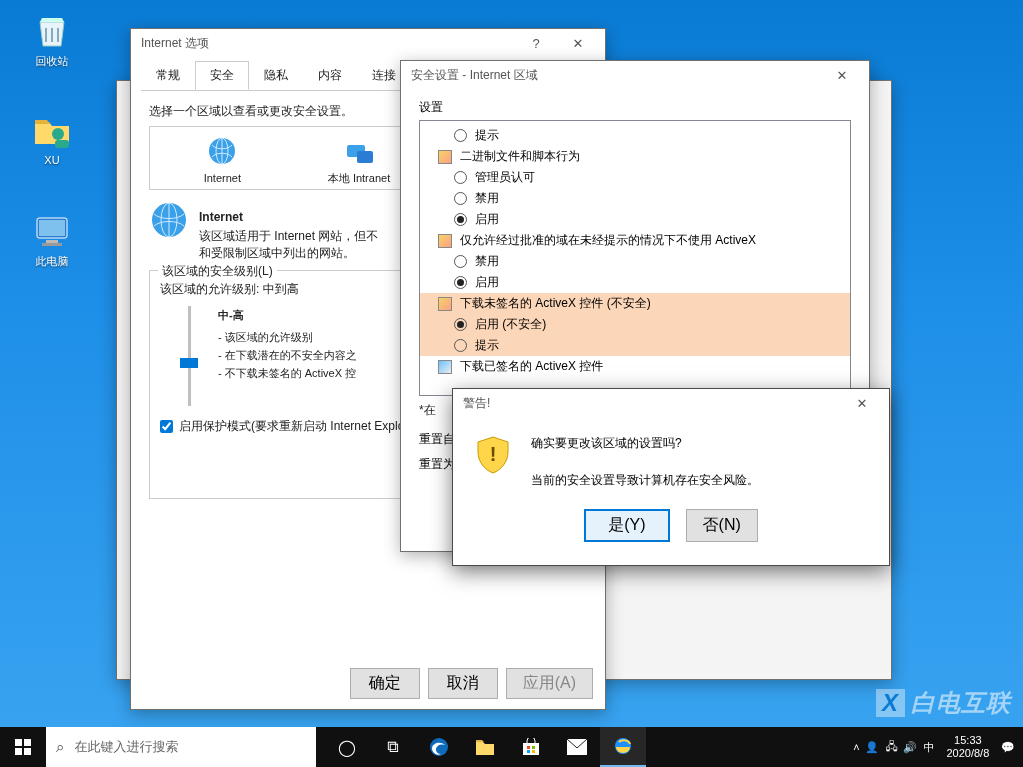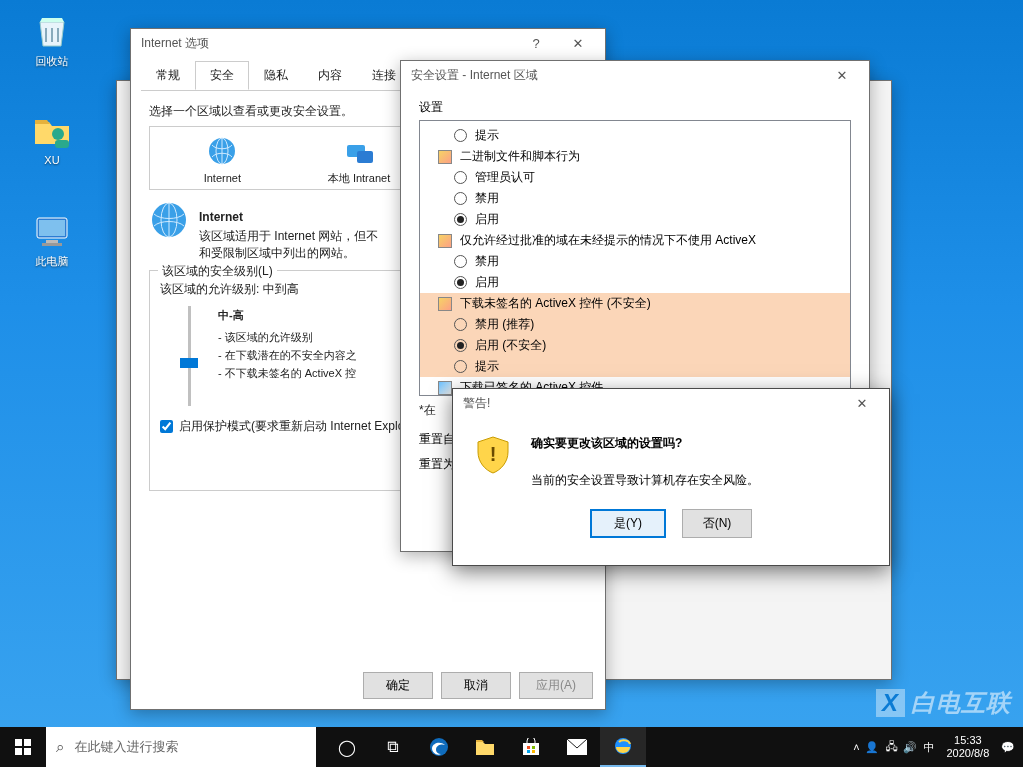--- a/index.html
+++ b/index.html
@@ -32,21 +32,21 @@
 .fieldset { border: 1px solid #ccc; padding: 10px; margin-top: 8px; position: relative; }
 .fieldset .legend { position: absolute; top: -8px; left: 8px; background: #fff; padding: 0 4px; font-size: 12px; }
 .slider-row { display: flex; margin-top: 8px; }
 .slider-track { width: 30px; height: 100px; position: relative; margin: 0 14px; }
 .slider-track::before { content:""; position:absolute; left: 14px; top:0; bottom:0; width:3px; background:#c0c0c0; }
 .slider-thumb { position:absolute; left:6px; top:52px; width:18px; height:10px; background:#0078d7; }
 .slider-desc { font-size: 11px; line-height: 18px; }
 .slider-desc .lvl { font-weight: bold; margin-bottom: 4px; }
 .check-row { display:flex; align-items:flex-start; margin-top:12px; font-size:12px; }
 .check-row input { margin: 2px 6px 0 0; accent-color:#0078d7; }
-.btn { border: 1px solid #adadad; background: #e1e1e1; font-size: 12px; padding: 4px 16px; min-width: 70px; text-align: center; cursor: default; }
+.btn { border: 1px solid #adadad; background: #e1e1e1; font-size: 16px; padding: 4px 16px; min-width: 70px; text-align: center; cursor: default; }
 .btn.disabled { color:#888; }
 .ie-opt .btm { position:absolute; bottom:10px; right:12px; display:flex; gap:8px; }
 
 
 .sec { left: 400px; top: 60px; width: 470px; height: 492px; background:#fff; }
 .sec .body { padding: 10px 18px; font-size:12px; }
 .list-frame { border: 1px solid #828790; height: 276px; overflow:hidden; margin-top:4px; background:#fff; }
 .tree { font-size:12px; padding: 4px 0; }
 .tree .row { display:flex; align-items:center; padding: 2px 0 2px 34px; line-height: 17px; }
 .tree .row.l1 { padding-left: 18px; }
@@ -58,21 +58,21 @@
 .sec .note { margin-top:6px; color:#222; }
 .sec .resets { margin-top: 12px; display:flex; flex-direction:column; gap:8px; font-size:12px; }
 .sec .foot { position:absolute; bottom:14px; right:18px; display:flex; gap:10px; }
 
 
 .warn { left: 452px; top: 388px; width: 438px; height: 178px; background:#fff; border:1px solid #4a4a4a; box-shadow: 0 6px 20px rgba(0,0,0,.5); }
 .warn .titlebar { background:#fff;gap:28px; }
 .warn .content { display:flex; padding: 18px 20px 6px; gap:18px; font-size:12px; }
 .shield { width:40px; height:40px; }
 .warn .txt { flex:1; }
-.warn .txt .q { font-weight:bold; margin-bottom: 20px; }
+.warn .txt .q { font-weight:normal; margin-bottom: 20px; }
 .warn .actions { display:flex; justify-content:center; gap:16px; margin-top: 14px; padding-bottom:14px; }
 .warn .btn.primary { border: 2px solid #0078d7; background:#e5f1fb; padding:4px 22px; }
 
 
 .taskbar { position:absolute; left:0; right:0; bottom:0; height:40px; background:#101010; display:flex; align-items:center; color:#fff; font-size:12px; }
 .taskbar .start { width:46px; height:40px; display:flex; align-items:center; justify-content:center; }
 .win-logo { width:16px;height:16px; display:grid; grid-template-columns:1fr 1fr; grid-template-rows:1fr 1fr; gap:2px; }
 .win-logo span { background:#fff; }
 .search { height:40px; flex: 0 0 270px; background:#fff; display:flex; align-items:center; font-size:13px; color:#666; }
 .search .mag { margin: 0 10px; color:#555; font-size:15px; }
@@ -263,24 +263,20 @@
           </div>
         <div class="row">
             <span class="radio on"></span>
             <span>启用</span>
           </div>
         <div class="row l1 hl">
             <span class="sq"></span>
             <span>下载未签名的 ActiveX 控件 (不安全)</span>
           </div>
         <div class="row hl">
-            <span class="radio"></span>
-            <span>禁用 (推荐)</span>
-          </div>
-        <div class="row hl">
             <span class="radio on"></span>
             <span>启用 (不安全)</span>
           </div>
         <div class="row hl">
             <span class="radio"></span>
             <span>提示</span>
           </div>
         <div class="row l1">
             <span class="sq blue"></span>
             <span>下载已签名的 ActiveX 控件</span>

